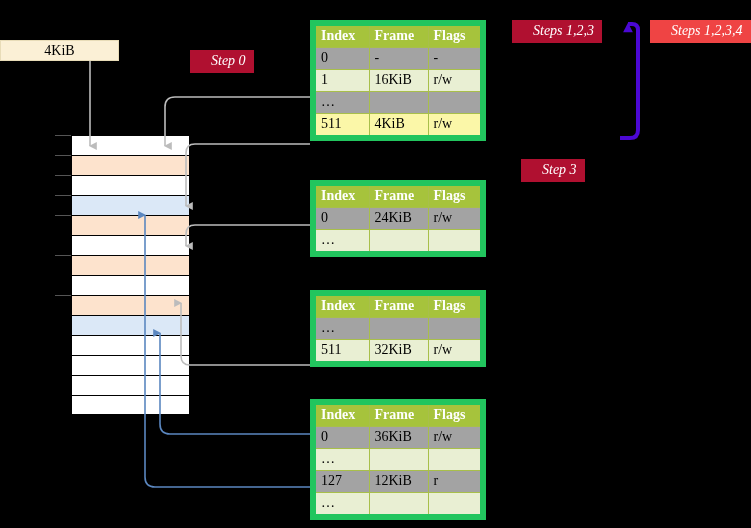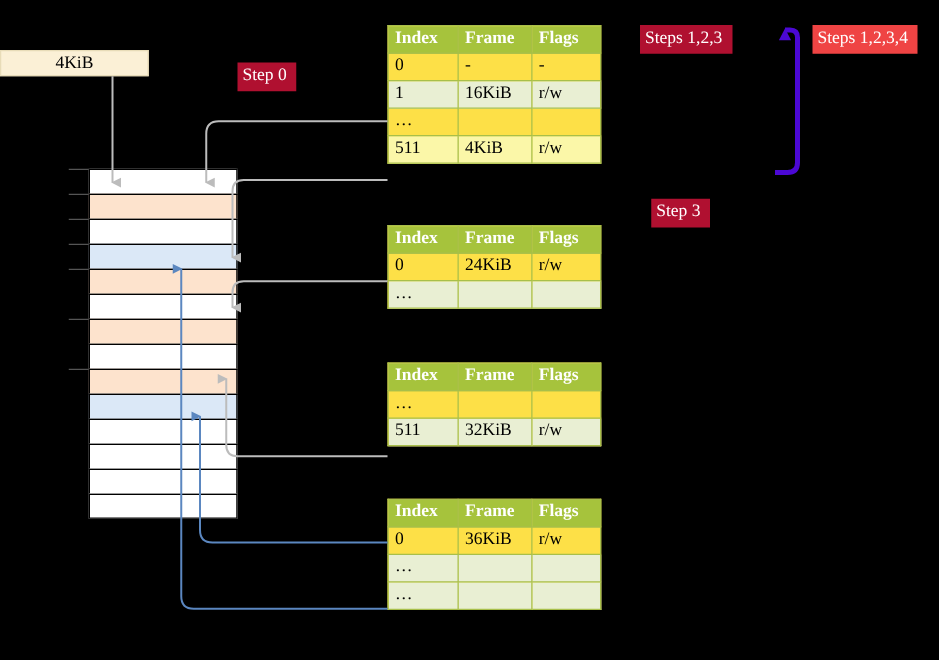--- a/index.html
+++ b/index.html
@@ -4,22 +4,23 @@
 <style>
   html,body{margin:0;padding:0;background:#000;}
   #root{
     position:relative;width:751px;height:528px;background:#000;overflow:hidden;
     font-family:"Liberation Serif", serif;
   }
 
   
   .badge{
     position:absolute;color:#fff;font-size:14px;line-height:1;
-    padding:4px 8px 5px 4px;white-space:nowrap;
+    padding:4px 8px 5px 21px;white-space:nowrap;
     font-family:"Liberation Serif", serif;
+    font-style:italic;
   }
   .badge.red{background:#b01030;}
   .badge.violet{background:#ef4444;}
 
   
   #kib-box{
     position:absolute;left:0;top:40px;width:119px;height:21px;
     background:#fbf0d6;border:1px solid #e8dcb8;
     display:flex;align-items:center;justify-content:center;
     font-size:14px;color:#000;box-sizing:border-box;
@@ -32,22 +33,22 @@
     border-top:1.4px solid #000;border-left:1.4px solid #000;border-right:1.4px solid #000;
     box-sizing:border-box;background:#fff;
   }
   .memrow.last{border-bottom:1.4px solid #000;}
   .memrow.orange{background:#fde3cd;}
   .memrow.blue{background:#dbe8f7;}
   .tick{position:absolute;height:1.4px;width:16px;background:#555;left:-16px;}
 
   
   .ptable{
-    position:absolute;border-collapse:collapse;border:1px solid #22c55e;
-    background:#fde047;
+    position:absolute;border-collapse:collapse;border:6px solid #22c55e;
+    background:#a3a3a3;
   }
   .ptable td,.ptable th{
     border:1px solid #a8bf4a;
     font-size:14px;color:#000;font-weight:normal;
     padding:2px 5px 3px 5px;text-align:left;height:20px;box-sizing:border-box;
     font-family:"Liberation Serif", serif;
   }
   .ptable th{background:#a6c33c;color:#fff;font-weight:bold;}
   .ptable tr.alt td{background:#e9efd3;}
   .ptable td.c0{width:56px;}
@@ -183,20 +184,25 @@
         <tr>
           <td class="c0">0</td>
           <td class="c1">36KiB</td>
           <td class="c2">r/w</td>
         </tr>
         <tr class="alt">
           <td class="c0">…</td>
           <td class="c1"></td>
           <td class="c2"></td>
         </tr>
+        <tr>
+          <td class="c0">127</td>
+          <td class="c1">12KiB</td>
+          <td class="c2">r</td>
+        </tr>
         <tr class="alt">
           <td class="c0">…</td>
           <td class="c1"></td>
           <td class="c2"></td>
         </tr>
       </tbody>
     </table>
 
   <svg class="overlay" viewBox="0 0 751 528">
     <defs>

